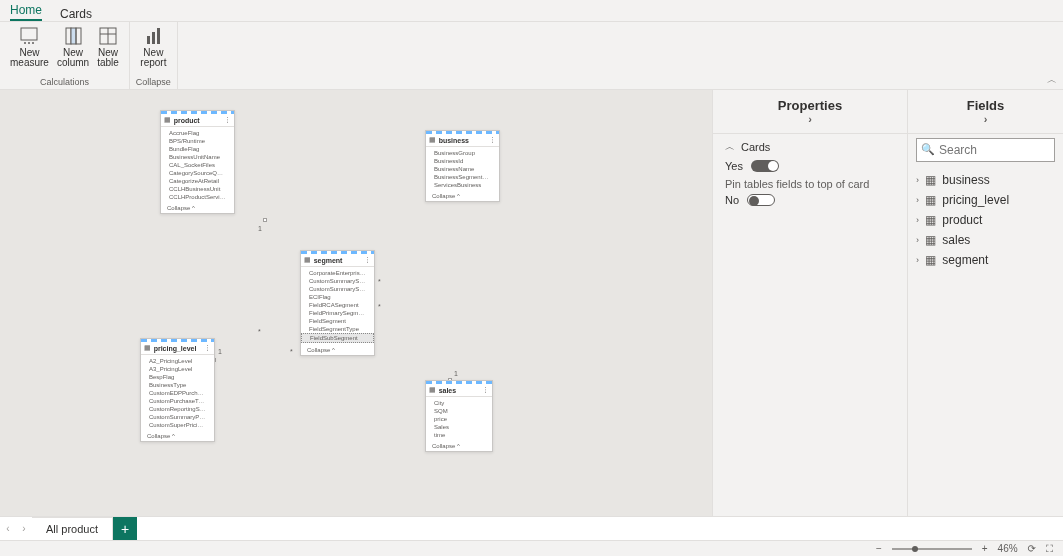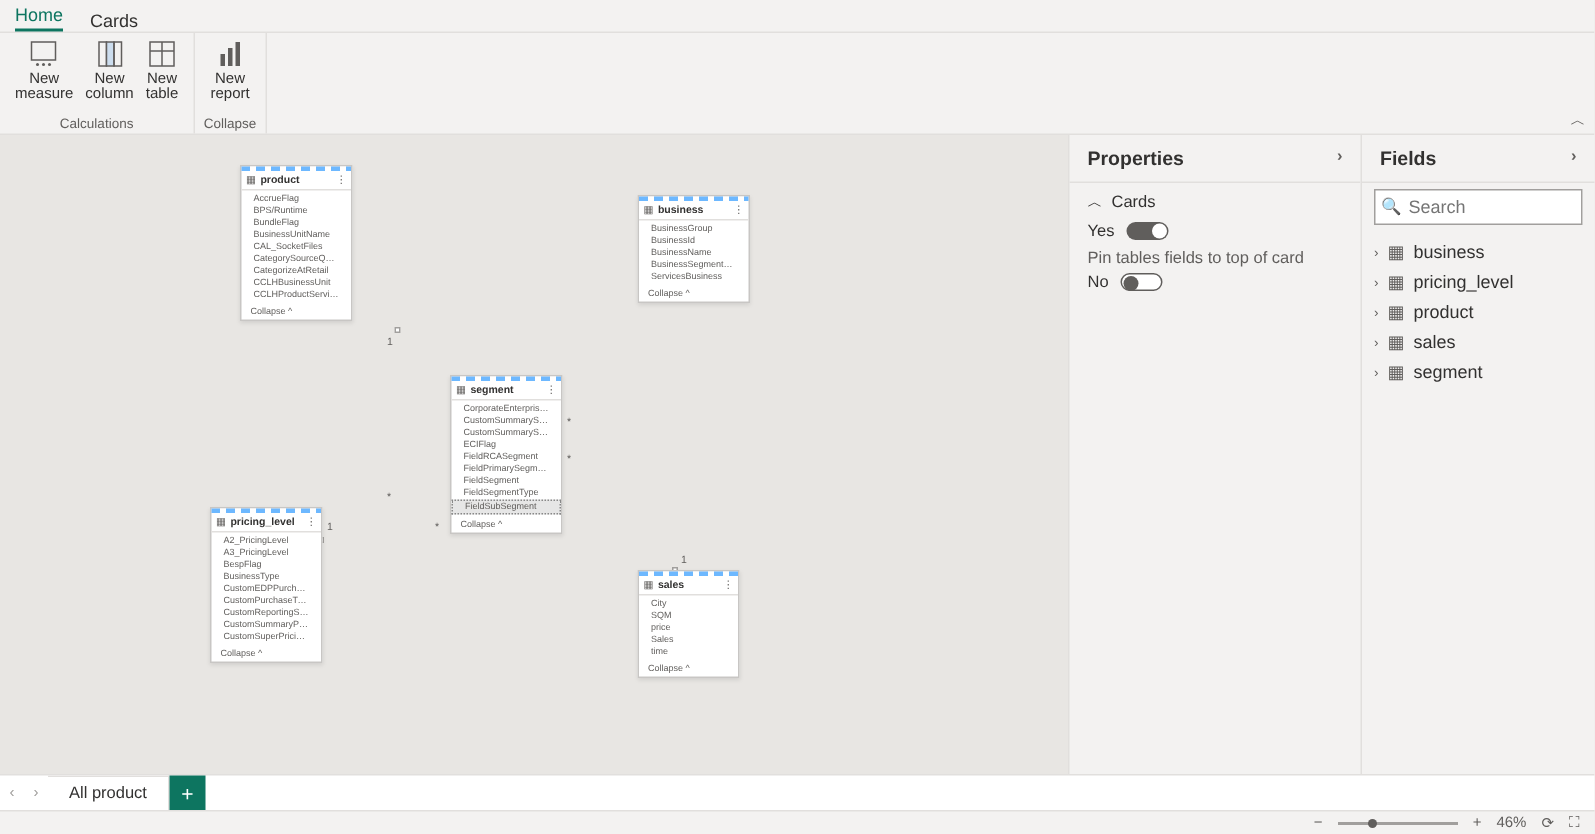--- a/index.html
+++ b/index.html
@@ -35,21 +35,21 @@
   .card-row { padding: 1px 8px; font-size: 6px; color: #605e5c; white-space: nowrap; overflow: hidden; text-overflow: ellipsis; }
   .card-row.sel { background: #e6e6e6; border: 1px dotted #888; }
   .card-collapse { font-size: 6px; padding: 2px 6px; color: #605e5c; cursor: pointer; }
   .rel-h { height: 1px; }
   .rel-v { width: 1px; }
   .rel-node { position: absolute; width: 4px; height: 4px; border: 1px solid #a19f9d; background: #fff; }
   .rel-lbl { position: absolute; font-size: 7px; color: #605e5c; }
   
   
   .pane { background: #f3f2f1; border-left: 1px solid #e1dfdd; display: flex; flex-direction: column; }
-  .pane-header { display: flex; align-items: flex-start; padding: 8px 12px; font-size: 13px; font-weight: 600; border-bottom: 1px solid #e1dfdd; }
+  .pane-header { display: flex; align-items: center; padding: 8px 12px; font-size: 13px; font-weight: 600; border-bottom: 1px solid #e1dfdd; flex-direction: column; }
   .pane-header .sp { flex: 1; }
   .pane-chevron { font-size: 11px; color: #605e5c; cursor: pointer; }
   .props-section { padding: 6px 12px; }
   .props-section-header { display: flex; align-items: center; gap: 6px; font-size: 11px; color: #323130; margin-bottom: 6px; }
   .props-label { font-size: 11px; color: #605e5c; margin: 6px 0 4px; }
   .toggle-row { display: flex; align-items: center; gap: 8px; }
   .toggle-val { font-size: 11px; }
   .toggle { width: 28px; height: 12px; border-radius: 6px; position: relative; cursor: pointer; }
   .toggle.on { background: #605e5c; }
   .toggle.off { background: #fff; border: 1px solid #605e5c; }

